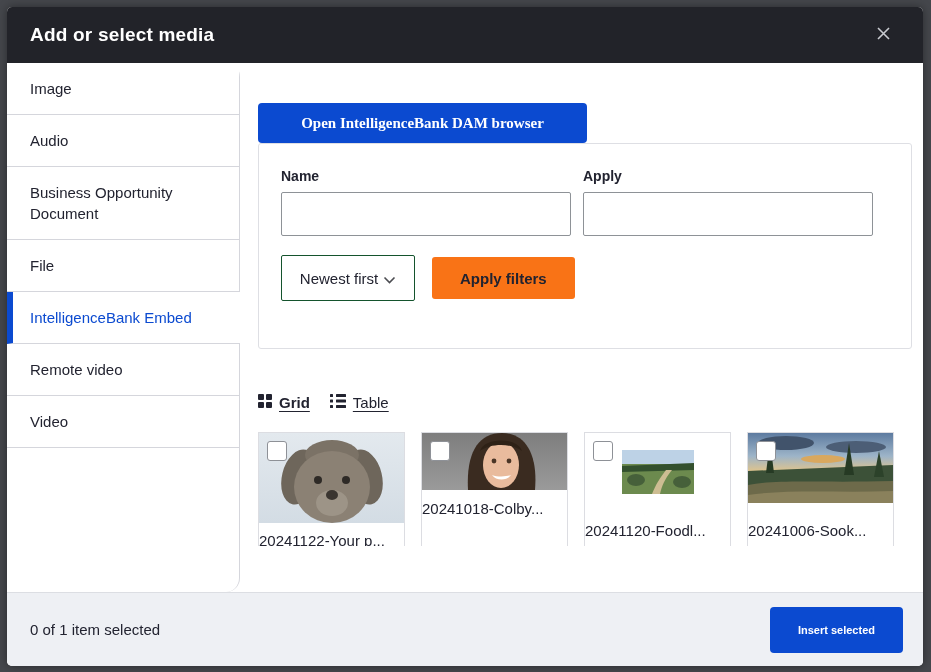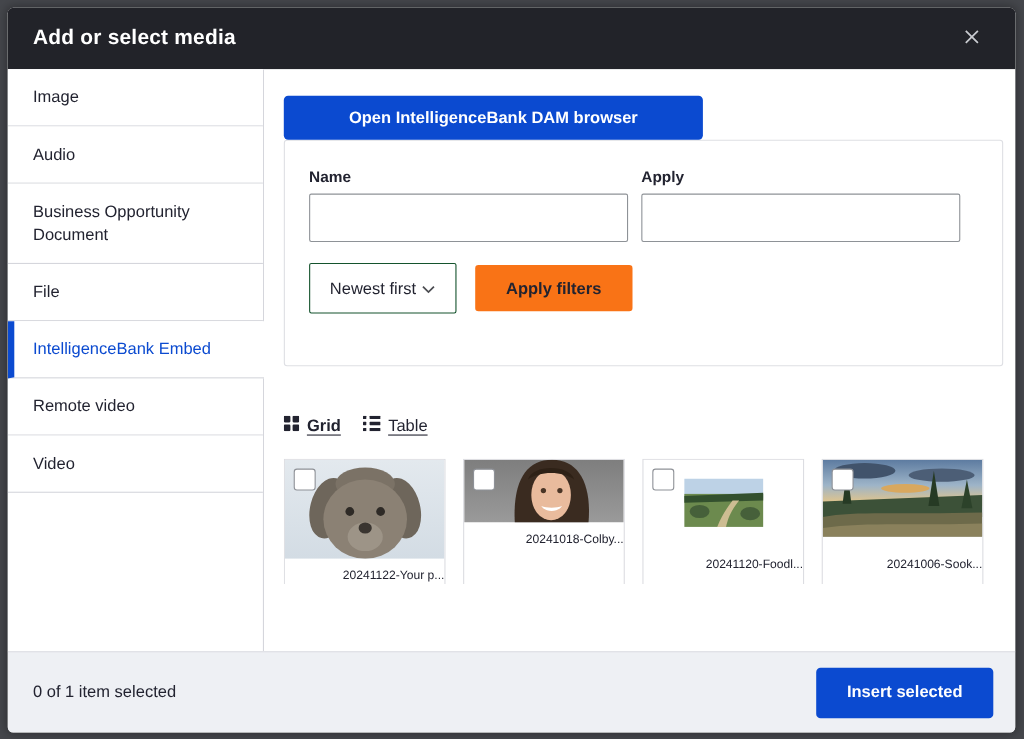--- a/index.html
+++ b/index.html
@@ -50,20 +50,21 @@
     flex: 1 1 auto;
     display: flex;
     background: #fff;
     overflow: hidden;
   }
   .sidebar {
     flex: 0 0 233px;
     width: 233px;
     border-right: 1px solid #d5d6dc;
     background: #fff;
+    border-radius: 14px;
   }
   .sidebar-item {
     padding: 15px 12px 15px 23px;
     border-bottom: 1px solid #d5d6dc;
     font-size: 15px;
     line-height: 21px;
     color: #222330;
     cursor: pointer;
     background: #fff;
   }
@@ -74,26 +75,26 @@
     margin-right: -1px;
     position: relative;
     z-index: 1;
   }
   .main {
     flex: 1 1 auto;
     padding: 0 11px 0 18px;
     overflow: hidden;
   }
   .dam-button {
-    margin-top: 24px;
-    width: 381px;
+    margin-top: 40px;
+    width: 329px;
     height: 40px;
     background: #0b4ad0;
     color: #fff;
-    font-family: Liberation Sans, sans-serif;
+    font-family: Liberation Serif, serif;
     font-size: 15px;
     font-weight: bold;
     border: 0;
     border-radius: 4px;
     cursor: pointer;
   }
   
   .filter-panel {
     width: 654px;
     height: 206px;
@@ -192,23 +193,23 @@
     background: #fff;
     border: 1px solid #dcdde2;
     flex: 0 0 147px;
   }
   .media-card .thumb { display: block; width: 145px; }
   .media-card .thumb-small {
     display: block;
     margin: 17px auto 0 auto;
   }
   .media-caption {
-    font-size: 11px;
-    color: #222330;
-    text-align: right;
+    font-size: 15px;
+    color: #222330;
+    text-align: left;
     white-space: nowrap;
     overflow: hidden;
   }
   .cap-1 { margin-top: 9px; }
   .cap-2 { margin-top: 10px; }
   .cap-3 { margin-top: 28px; }
   .cap-4 { margin-top: 19px; }
   .checkbox {
     position: absolute;
     top: 8px; left: 8px;
@@ -232,21 +233,21 @@
   }
   .selection-status { font-size: 15px; color: #222330; }
   .insert-btn {
     height: 46px;
     padding: 0 28px;
     background: #0b4ad0;
     color: #fff;
     border: 0;
     border-radius: 4px;
     font-family: "Liberation Sans", sans-serif;
-    font-size: 15px;
+    font-size: 11px;
     font-weight: bold;
     cursor: pointer;
   }
 </style>
 </head>
 <body>
 
 <div class="modal">
 
   <div class="modal-header">

